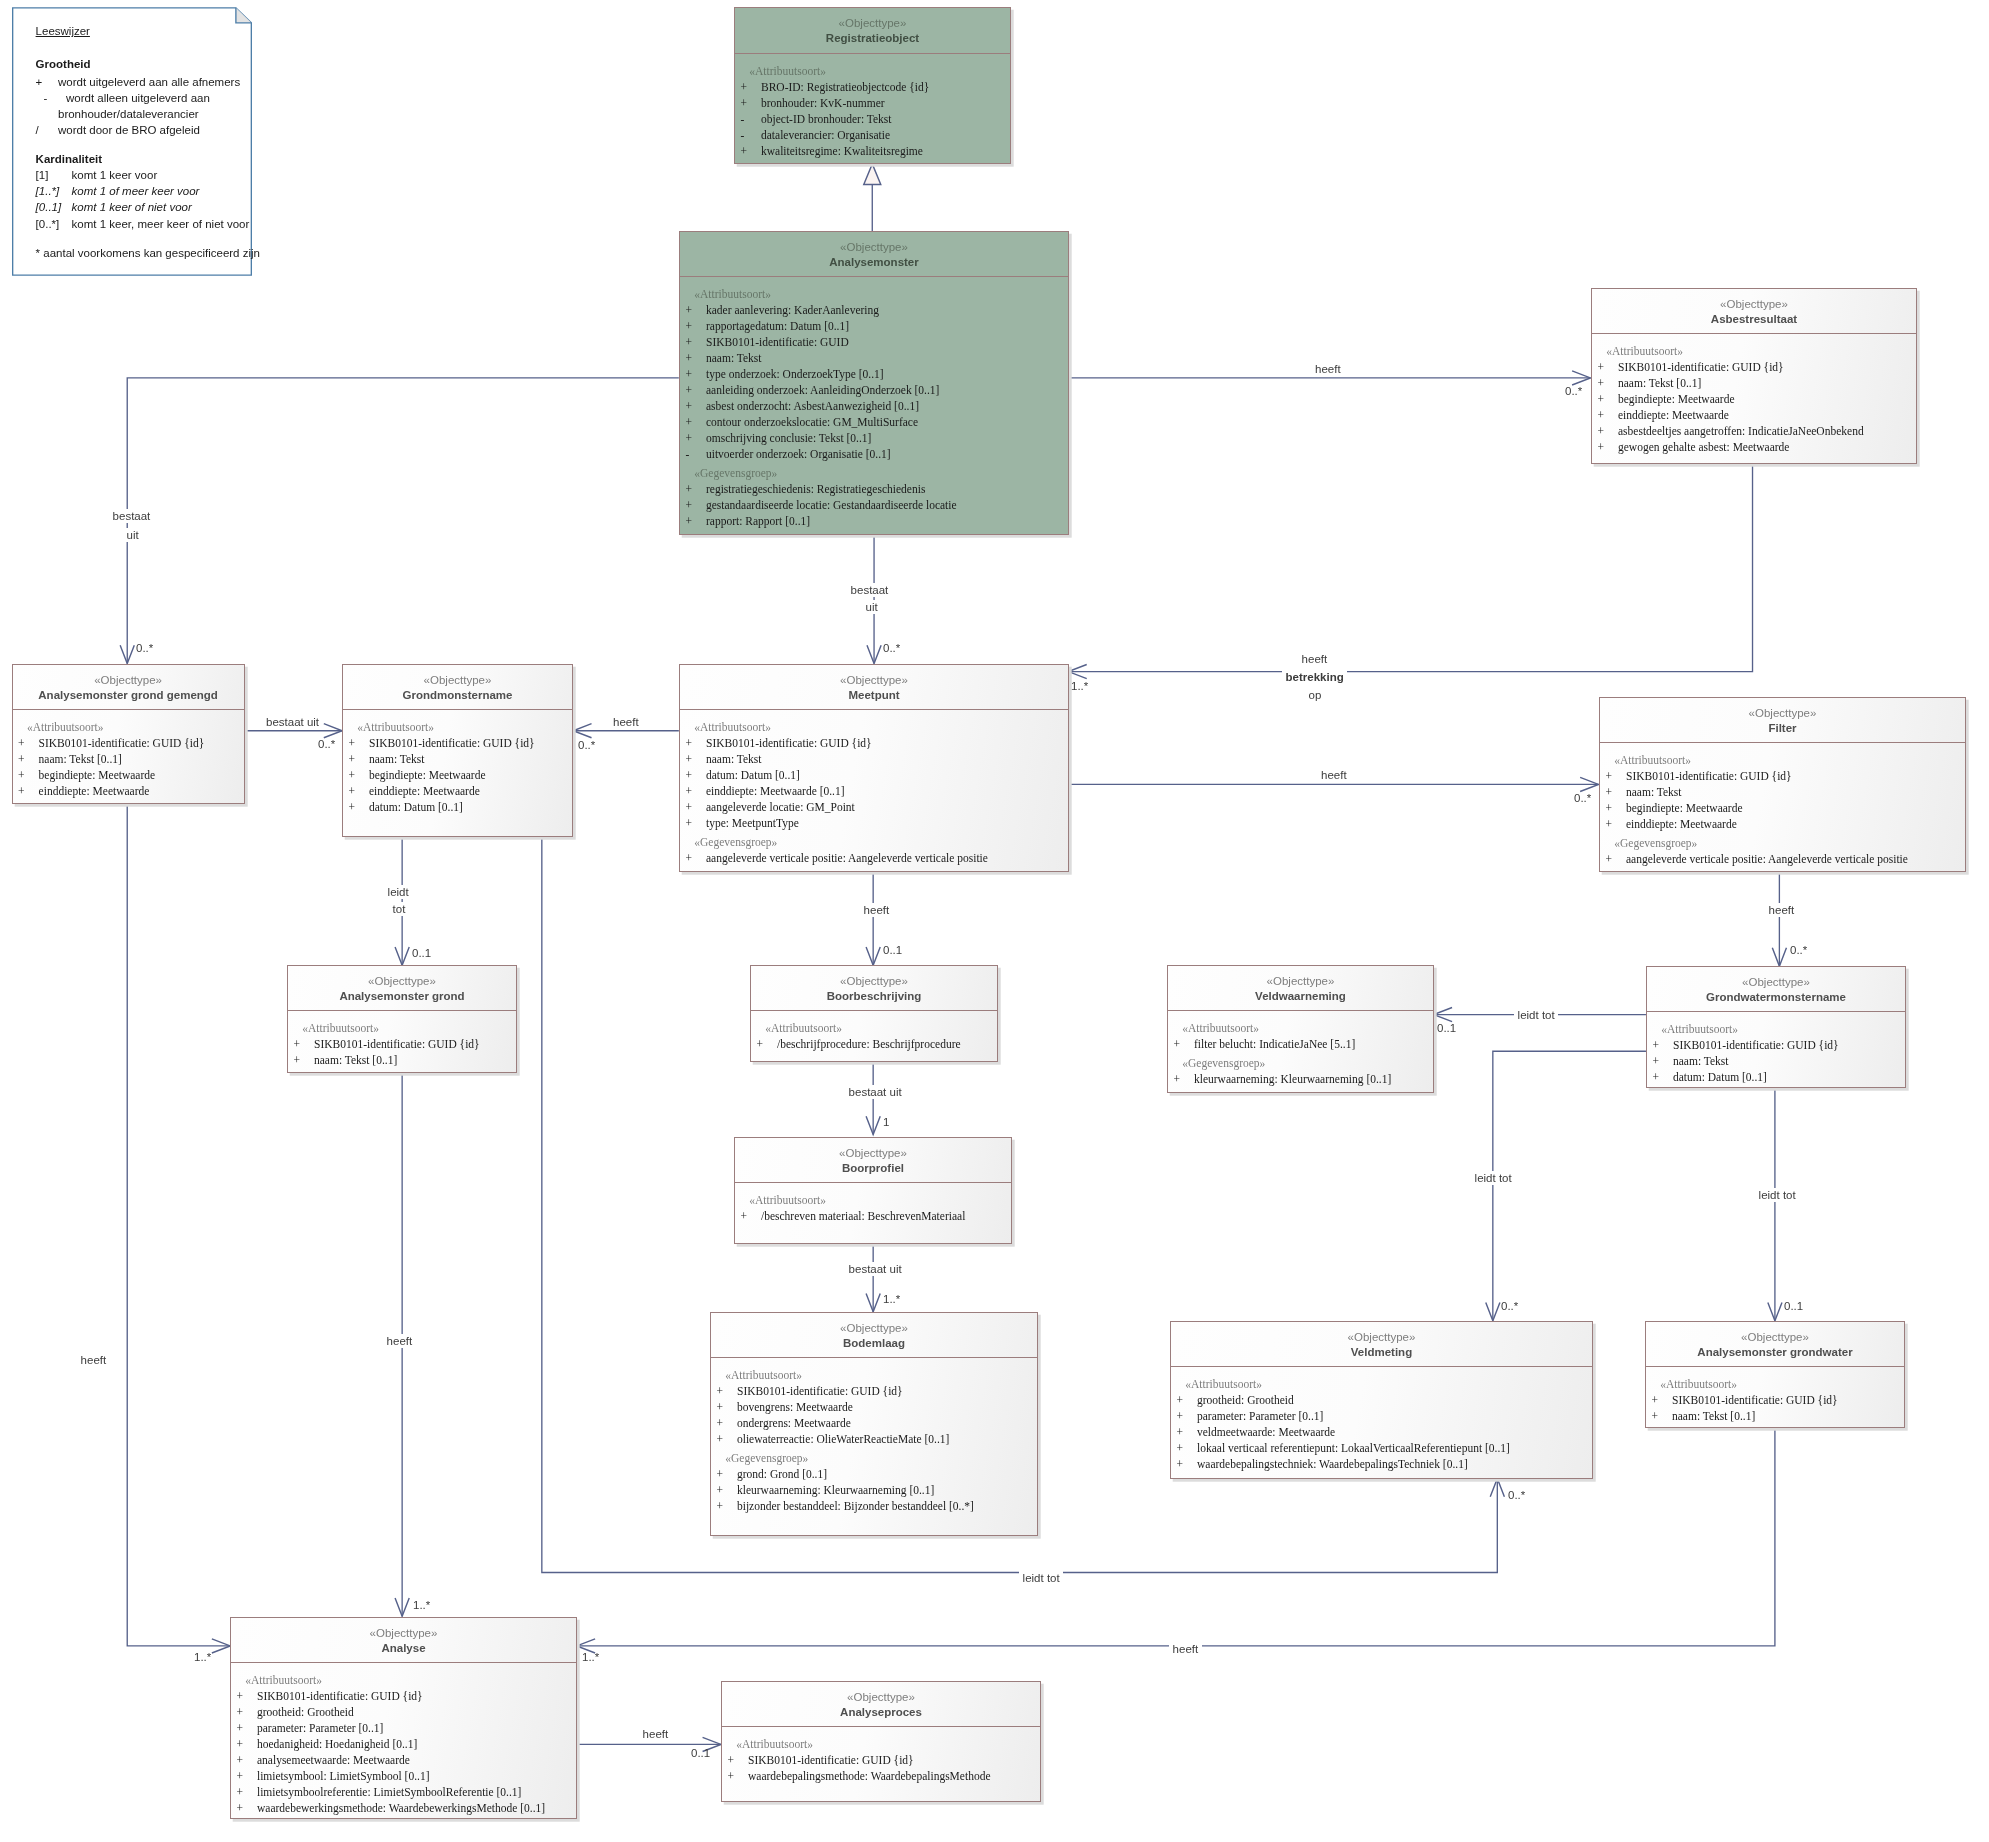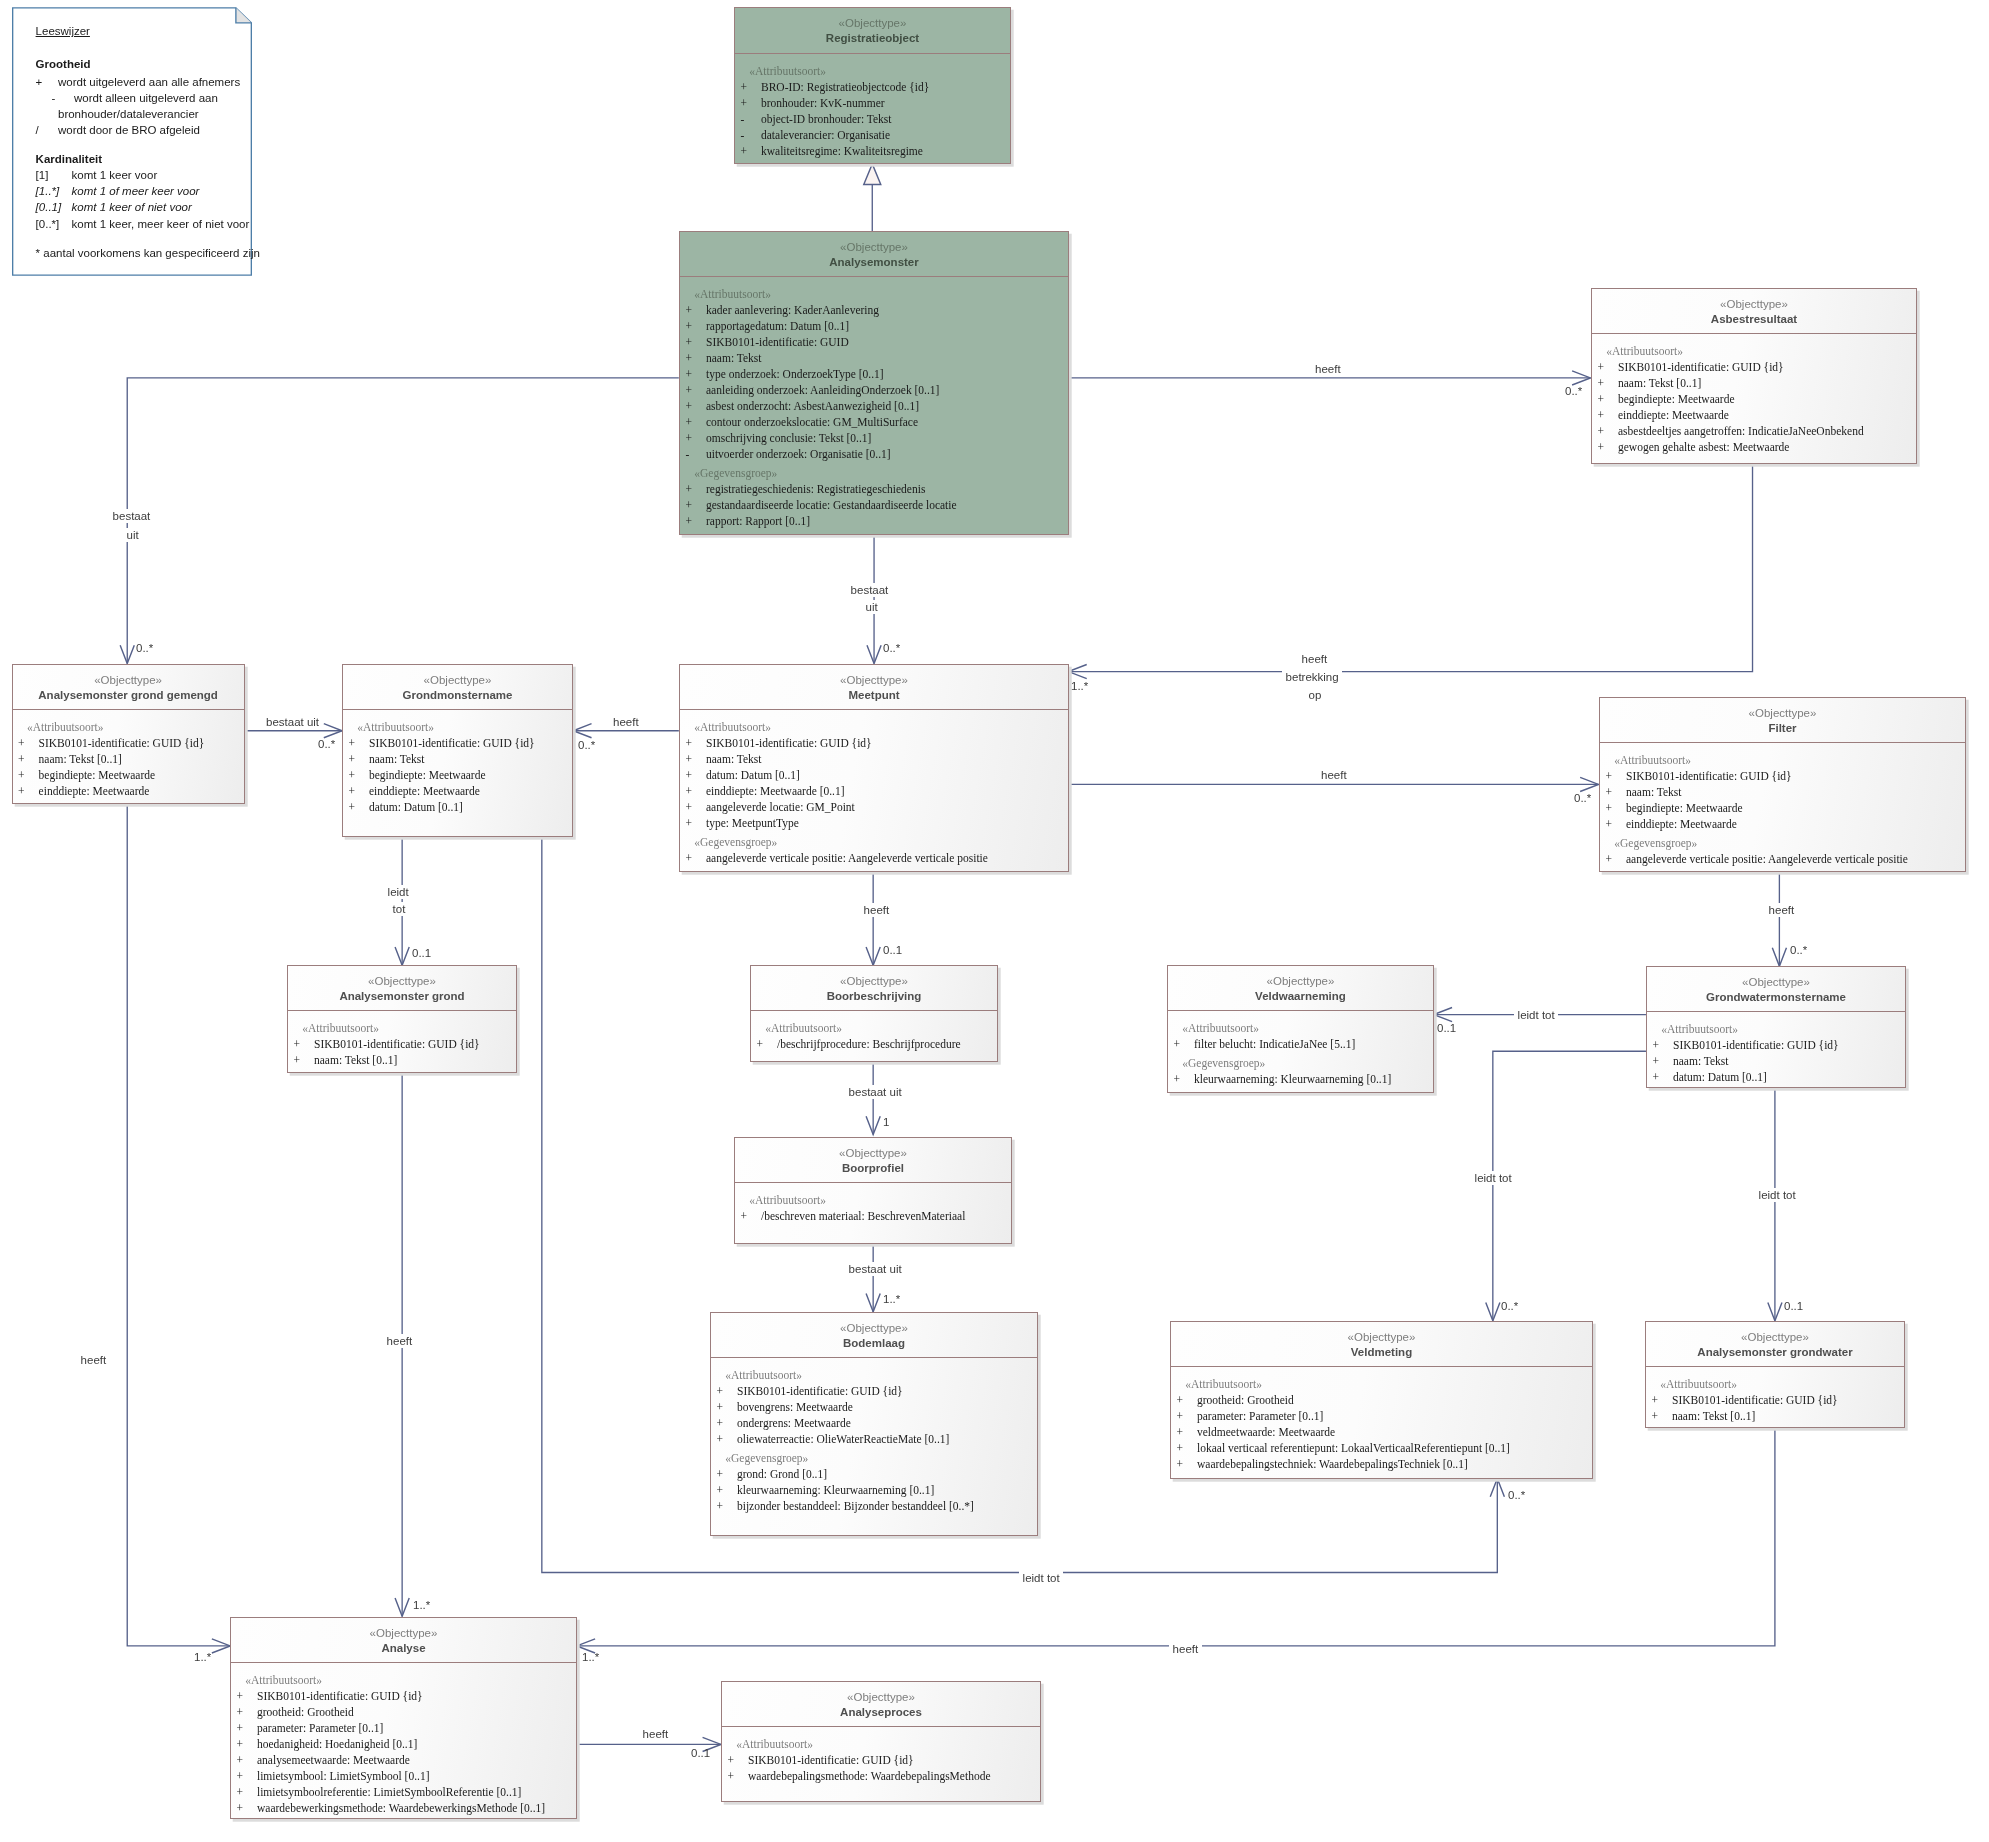--- a/index.html
+++ b/index.html
@@ -127,21 +127,21 @@
 
 <div class="note" style="left:11.6px;top:7.2px;width:240px;height:269px;">
   <svg width="240" height="269" viewBox="0 0 268 300">
     <path d="M 0.75 0.75 L 250 0.75 L 267.25 17.5 L 267.25 299.25 L 0.75 299.25 Z" fill="#ffffff" stroke="#4d7ea8" stroke-width="1.5"></path>
     <path d="M 250 0.75 L 250 17.5 L 267.25 17.5" fill="#e3e3e3" stroke="#4d7ea8" stroke-width="1.5"></path>
   </svg>
   <div class="inner">
       <div class="ln lg-title" style="left:8px;top:17px;">Leeswijzer</div>
       <div class="ln lg-head" style="left:8px;top:50px;">Grootheid</div>
       <div class="ln" style="left:8px;top:68px;"><span class="k">+</span><span>wordt uitgeleverd aan alle afnemers</span></div>
-      <div class="ln" style="left:24px;top:84px;"><span class="k">-</span><span>wordt alleen uitgeleverd aan</span></div>
+      <div class="ln" style="left:16px;top:84px;"><span class="k">-</span><span>wordt alleen uitgeleverd aan</span></div>
       <div class="ln" style="left:8px;top:100px;"><span class="k"></span><span>bronhouder/dataleverancier</span></div>
       <div class="ln" style="left:8px;top:116px;"><span class="k">/</span><span>wordt door de BRO afgeleid</span></div>
       <div class="ln lg-head" style="left:8px;top:145px;">Kardinaliteit</div>
       <div class="ln" style="left:8px;top:161px;"><span class="k2">[1]</span><span>komt 1 keer voor</span></div>
       <div class="ln" style="left:8px;top:177px;font-style:italic;"><span class="k2">[1..*]</span><span>komt 1 of meer keer voor</span></div>
       <div class="ln" style="left:8px;top:193px;font-style:italic;"><span class="k2">[0..1]</span><span>komt 1 keer of niet voor</span></div>
       <div class="ln" style="left:8px;top:210px;"><span class="k2">[0..*]</span><span>komt 1 keer, meer keer of niet voor</span></div>
       <div class="ln" style="left:8px;top:239px;">* aantal voorkomens kan gespecificeerd zijn</div>
   </div>
 </div>
@@ -619,21 +619,21 @@
 
 <div class="lbl" style="left:1315px;top:362px;">heeft</div>
 <div class="lbl onln" style="left:847px;top:583px;">bestaat</div>
 <div class="lbl onln" style="left:862px;top:600px;">uit</div>
 <div class="lbl onln" style="left:109px;top:509px;">bestaat</div>
 <div class="lbl onln" style="left:123px;top:528px;">uit</div>
 <div class="lbl" style="left:266px;top:715px;">bestaat uit</div>
 <div class="lbl" style="left:613px;top:715px;">heeft</div>
 <div class="lbl" style="left:1321px;top:768px;">heeft</div>
 <div class="lbl onln" style="left:1298px;top:652px;">heeft</div>
-<div class="lbl onln" style="left:1282px;top:670px;">betrekking</div>
+<div class="lbl onln" style="left:1282px;top:670px;font-weight:bold;">betrekking</div>
 <div class="lbl onln" style="left:1305px;top:688px;">op</div>
 <div class="lbl onln" style="left:384px;top:885px;">leidt</div>
 <div class="lbl onln" style="left:389px;top:902px;">tot</div>
 <div class="lbl onln" style="left:860px;top:903px;">heeft</div>
 <div class="lbl onln" style="left:1765px;top:903px;">heeft</div>
 <div class="lbl onln" style="left:1514px;top:1008px;">leidt tot</div>
 <div class="lbl onln" style="left:845px;top:1085px;">bestaat uit</div>
 <div class="lbl onln" style="left:845px;top:1262px;">bestaat uit</div>
 <div class="lbl onln" style="left:1471px;top:1171px;">leidt tot</div>
 <div class="lbl onln" style="left:1755px;top:1188px;">leidt tot</div>

